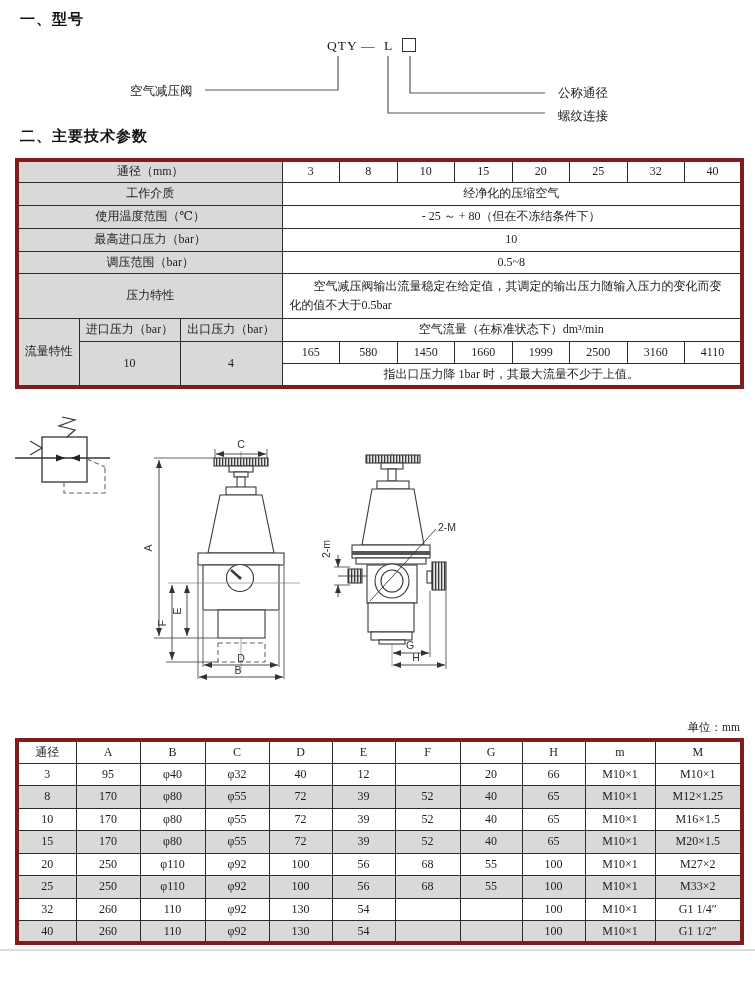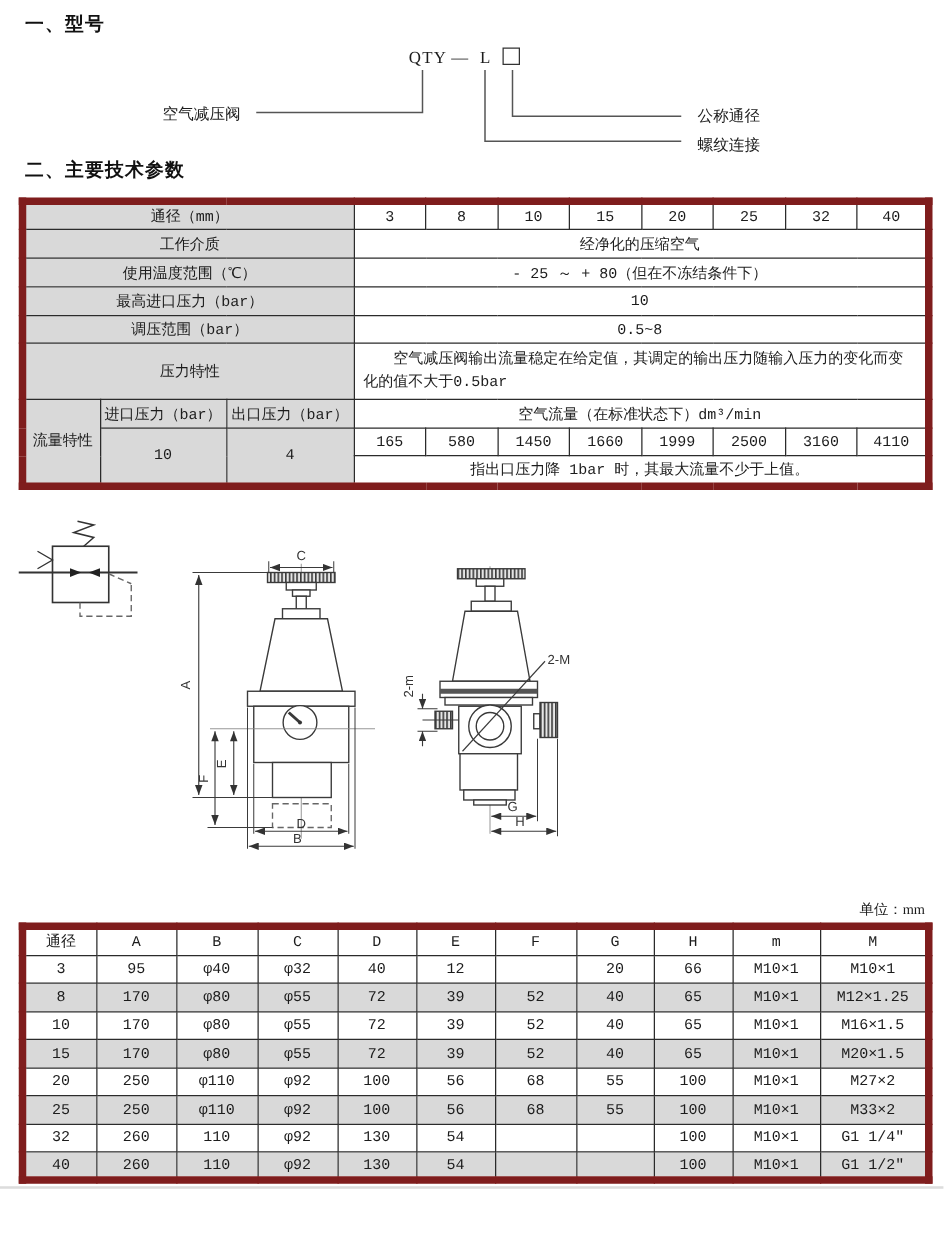--- a/index.html
+++ b/index.html
@@ -8,21 +8,21 @@
     position: relative; width: 755px; height: 986px; background: #fff;
     font-family: "Liberation Serif", "DejaVu Serif", serif;
     color: #1c1c1c; overflow: hidden; margin: 0 auto;
   }
   .abs { position: absolute; }
   .heading { font-size: 15px; font-weight: bold; color: #111; letter-spacing: 1px; }
   .mtext { font-size: 12.5px; }
   .code { font-size: 13.5px; letter-spacing: 1px; font-family: Liberation Serif, serif; }
   .unitnote { font-size: 11.5px; }
 
-  table.t { border-collapse: collapse; table-layout: fixed; border: 6px solid #7f1d1d; font-family: Liberation Mono, monospace; }
+  table.t { border-collapse: collapse; table-layout: fixed; border: 4px solid #7f1d1d; }
   table.t td {
     border: 1px solid #2b2b2b; text-align: center; vertical-align: middle;
     font-size: 12px; padding: 1px 2px; overflow: hidden;
   }
   td.g { background: #d9d9d9; }
   tr.alt td { background: #d9d9d9; }
   td.leftcell { text-align: left; }
   .indent { text-indent: 2em; text-align: left; line-height: 19px; padding: 0 5px; }
   svg text { font-family: "Liberation Sans", "DejaVu Sans", sans-serif; font-size: 10.5px; fill: #333; }
   .divider { background: #dcdcdc; }

